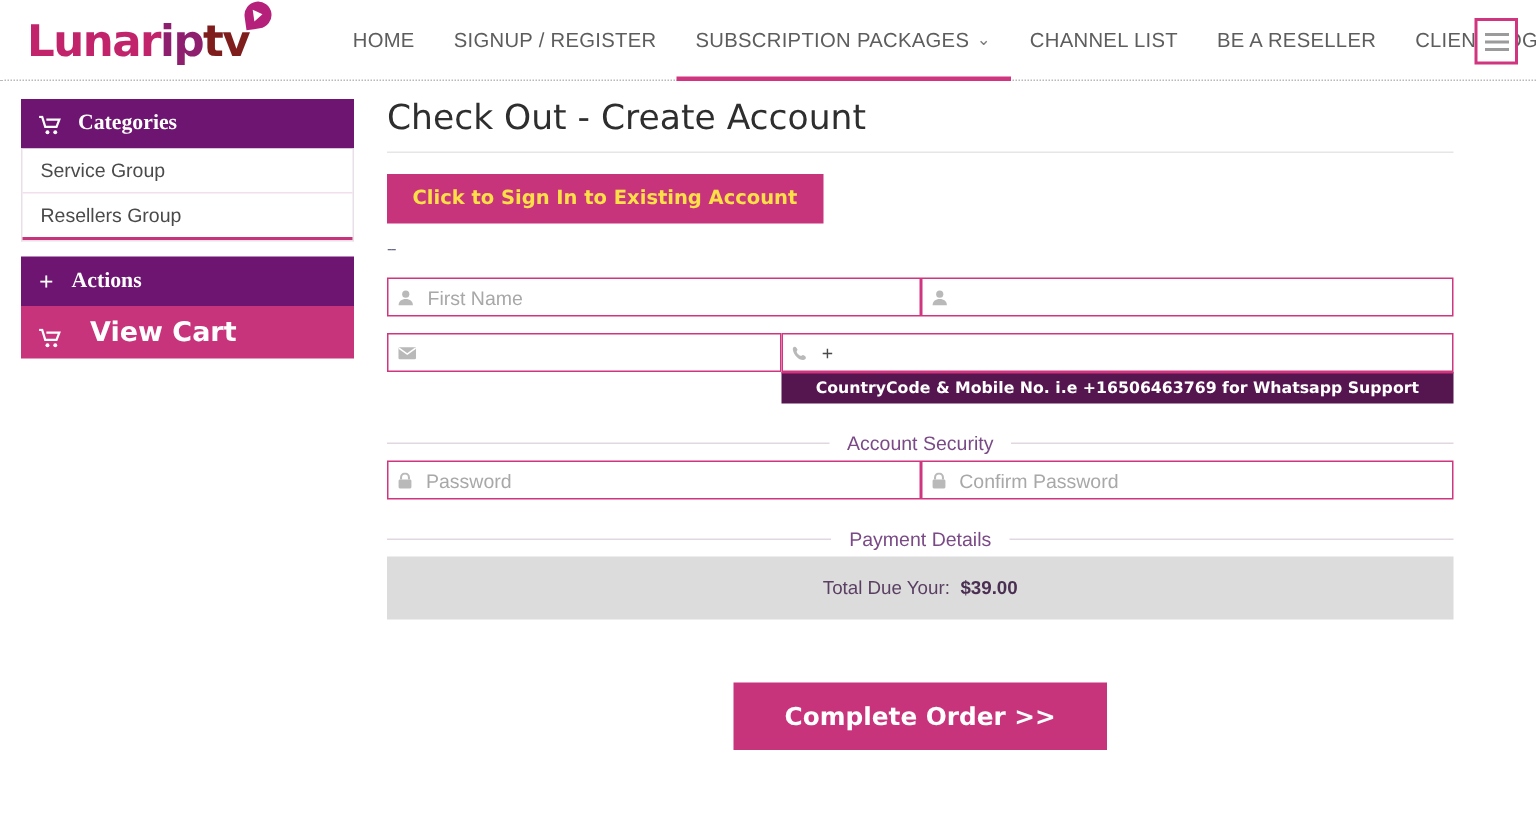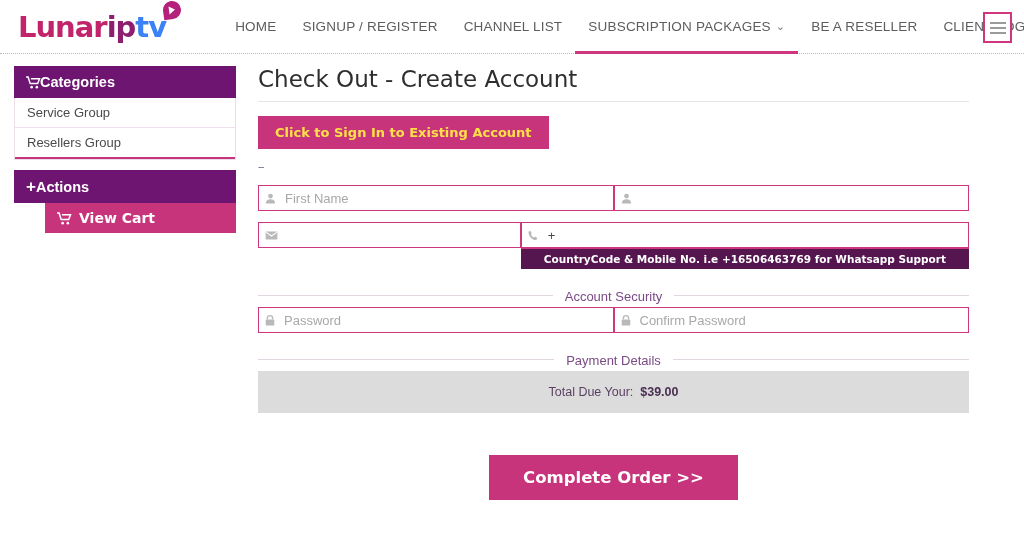--- a/index.html
+++ b/index.html
@@ -24,21 +24,21 @@
     margin-left: 18px;
     font-size: 29px;
     font-weight: bold;
     letter-spacing: -1px;
     color: #c2246c;
     position: relative;
     font-family: "DejaVu Sans", sans-serif;
   }
   .logo .lun { color: #c2246c; }
   .logo .ari { color: #8e1f6e; }
-  .logo .tv  { color: #3b82f6; }
+  .logo .tv  { color: #7f1d1d; }
   .logo-bubble {
     position: absolute;
     top: -9px; right: -15px;
     width: 18px; height: 18px;
     background: #b5207b;
     border-radius: 50% 50% 50% 0;
     transform: rotate(-8deg);
   }
   .logo-bubble::after {
     content: "";
@@ -101,45 +101,44 @@
   .sidebar { width: 222px; margin-left: 14px; }
   .panel { margin-bottom: 0; }
   .panel-head {
     background: #6d1570;
     color: #ffffff;
     font-size: 14.5px;
     font-weight: bold;
     padding: 8px 12px;
     display: flex;
     align-items: center;
-    gap: 0;
-    font-family: Liberation Sans, sans-serif;
+    gap: 12px;
+    font-family: Liberation Serif, serif;
   }
   .panel-head.actions { margin-top: 10px; }
   .panel-body { border: 1px solid #eadfe8; border-top: none; background: #fff; }
   .side-item {
     padding: 7px 12px;
     font-size: 13px;
     color: #4a4a4a;
     border-bottom: 1px solid #f1dfee;
     cursor: pointer;
   }
   .side-item:last-child { border-bottom: 2px solid #c8347c; }
   .cart-item {
     background: #c8347c;
     color: #ffffff;
-    font-size: 14px;
+    font-size: 18px;
     font-weight: bold;
     padding: 7px 12px;
     display: flex;
     align-items: center;
-    gap: 8px;
-    cursor: pointer;
-    font-family: "DejaVu Sans", sans-serif;
-    margin-left: 31px;
+    gap: 20px;
+    cursor: pointer;
+    font-family: "DejaVu Sans", sans-serif;
   }
   .ico-cart { width: 14px; height: 12px; display: inline-block; }
   .ico-plus { font-size: 17px; line-height: 1; font-weight: bold; }
 
   
   .main { flex: 1; margin-left: 22px; margin-right: 55px; }
   .page-title {
     font-size: 23px;
     color: #2e2e2e;
     padding-bottom: 9px;
@@ -261,26 +260,26 @@
     <span class="logo-bubble"></span>
   </div>
 
   <div class="nav">
     <div class="nav-item">
       <span>HOME</span>
     </div>
     <div class="nav-item">
       <span>SIGNUP / REGISTER</span>
     </div>
-    <div class="nav-item">
-      <span>CHANNEL LIST</span>
-    </div>
     <div class="nav-item active">
       <span>SUBSCRIPTION PACKAGES</span>
       <span class="caret">⌄</span>
+    </div>
+    <div class="nav-item">
+      <span>CHANNEL LIST</span>
     </div>
     <div class="nav-item">
       <span>BE A RESELLER</span>
     </div>
     <div class="nav-item">
       <span>CLIENT LOGIN</span>
 
     </div>
   </div>
 

